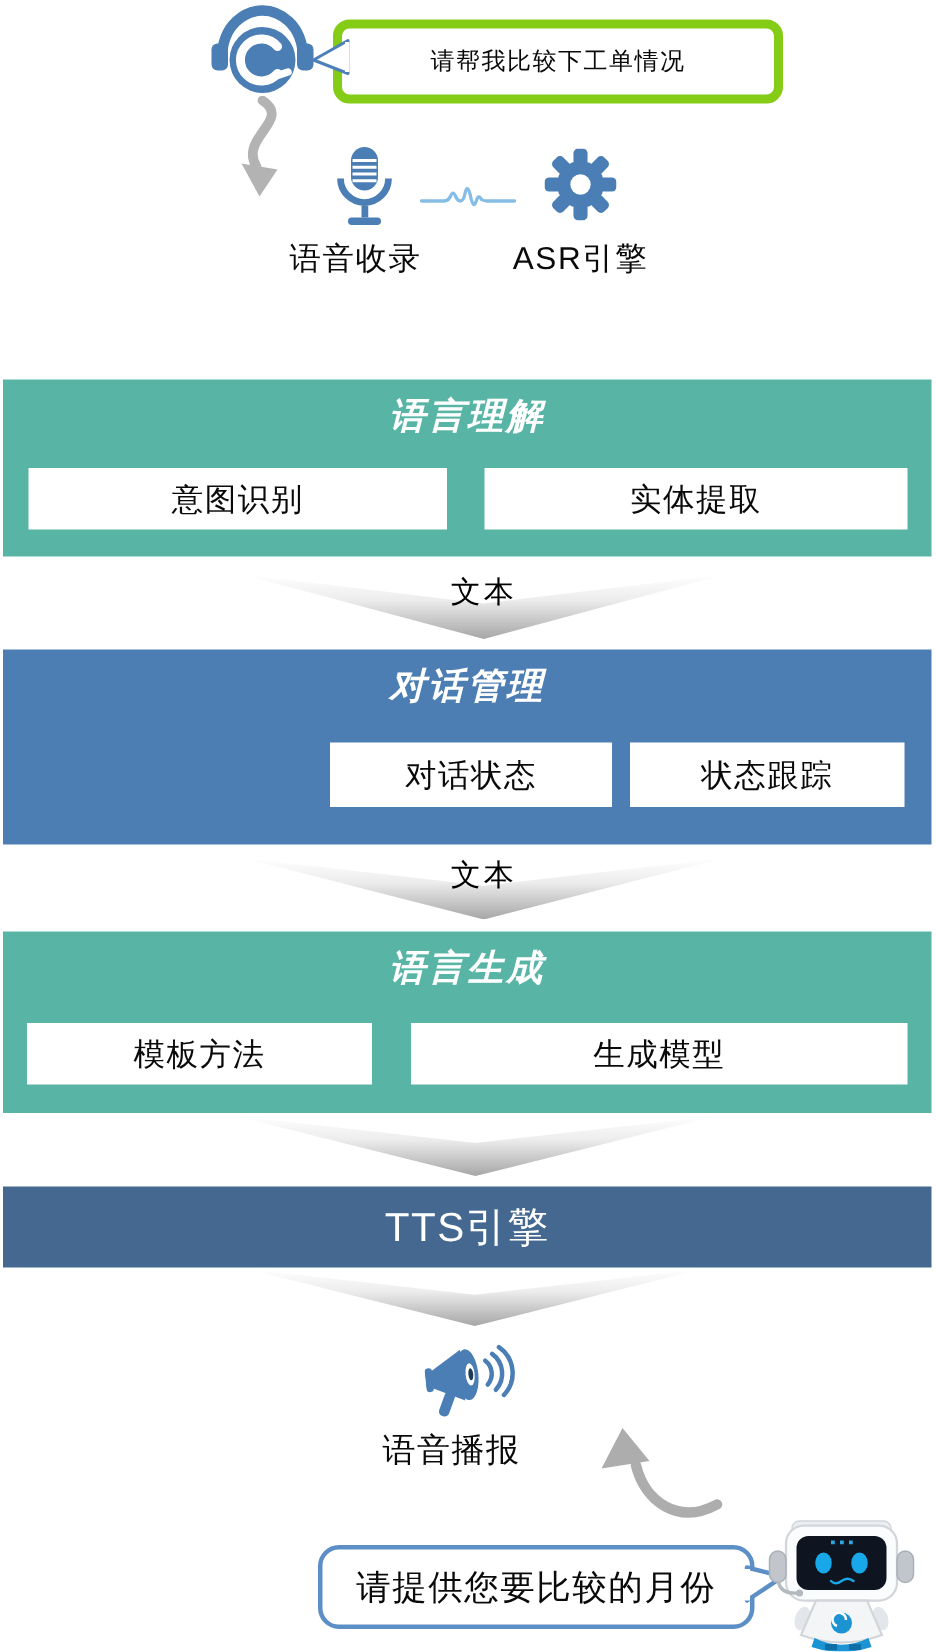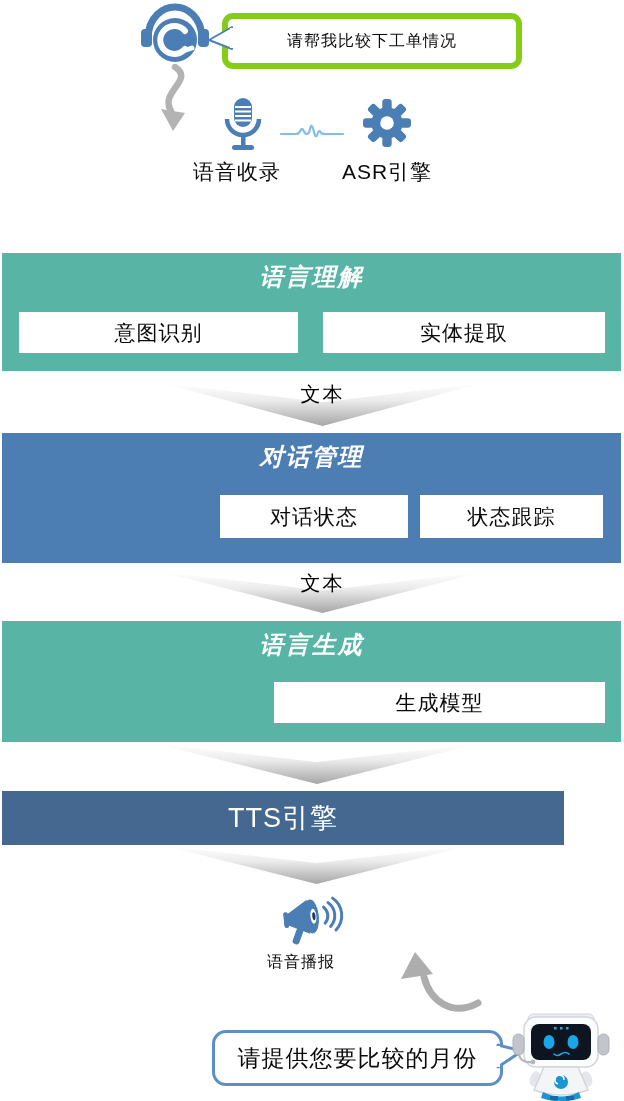--- a/index.html
+++ b/index.html
@@ -40,21 +40,21 @@
   .chev-label{
     position:absolute;width:100%;top:-2px;text-align:center;
     font-size:20px;color:#000;letter-spacing:2px;
   }
 
   .plain-label{
     position:absolute;text-align:center;font-size:21px;color:#0a0a0a;letter-spacing:1px;
   }
 
   .tts-bar{
-    position:absolute;left:2px;width:562px;background:#44688f;color:#fff;
+    position:absolute;left:2px;width:619px;background:#44688f;color:#fff;
     display:flex;align-items:center;justify-content:center;
     font-size:27px;letter-spacing:1px;
   }
 </style>
 </head>
 <body>
 
 <div id="stage">
 
   <svg class="abs" style="left:139px;top:3px;" width="72" height="64" viewBox="0 0 72 64">
@@ -131,20 +131,21 @@
     <div class="wbox" style="left:418px;top:62px;width:183px;height:43px;">状态跟踪</div>
   </div>
 
   <div class="abs" style="left:162px;top:572px;width:321px;height:41px;">
     <div class="chev" style="left:0;top:0;width:321px;height:41px;"></div>
     <div class="chev-label">文本</div>
   </div>
 
   <div class="block teal" style="top:621px;height:121px;">
     <div class="block-title">语言生成</div>
+    <div class="wbox" style="left:16px;top:61px;width:230px;height:41px;">模板方法</div>
     <div class="wbox" style="left:272px;top:61px;width:331px;height:41px;">生成模型</div>
   </div>
 
   <div class="chev" style="left:157px;top:744px;width:320px;height:40px;"></div>
 
   <div class="tts-bar" style="top:791px;height:54px;">
     <span>TTS引擎</span>
   </div>
 
   <div class="chev" style="left:165px;top:846px;width:303px;height:38px;"></div>
@@ -154,21 +155,21 @@
     <rect x="0" y="12" width="5" height="16" rx="2.5" fill="#4a7eb5"></rect>
     <ellipse cx="28" cy="19" rx="7.5" ry="17" fill="#4a7eb5"></ellipse>
     <ellipse cx="30" cy="19" rx="3" ry="7.5" fill="#ffffff"></ellipse>
     <ellipse cx="30.5" cy="19" rx="1.6" ry="4" fill="#1d3a57"></ellipse>
     <rect x="12" y="29" width="7" height="17" rx="3" fill="#4a7eb5" transform="rotate(26 15 31)"></rect>
     <path d="M41 11 a11 11 0 0 1 0 16" stroke="#4a7eb5" stroke-width="3" fill="none" stroke-linecap="round"></path>
     <path d="M46 7 a16 16 0 0 1 0 24" stroke="#4a7eb5" stroke-width="3" fill="none" stroke-linecap="round"></path>
     <path d="M51 3 a21 21 0 0 1 0 32" stroke="#4a7eb5" stroke-width="3" fill="none" stroke-linecap="round"></path>
   </svg>
 
-  <div class="plain-label" style="left:244px;top:952px;width:114px;font-size:16px;">语音播报</div>
+  <div class="plain-label" style="left:244px;top:952px;width:114px;font-size:22px;">语音播报</div>
 
   <svg class="abs" style="left:388px;top:943px;" width="94" height="70" viewBox="0 0 94 70">
     <path d="M90 60 C64 74 42 58 36 34" stroke="#adadad" stroke-width="7" fill="none" stroke-linecap="round"></path>
     <polygon points="27,9 13,36 45,31" fill="#adadad"></polygon>
   </svg>
 
   <div class="bubble bubble2" style="left:212px;top:1030px;width:285px;height:50px;">
     <svg class="tail" style="right:-24px;top:10px;" width="28" height="28" viewBox="0 0 28 28">
       <path d="M2 2 L26 8 L2 24 Z" fill="#ffffff" stroke="#5d8fc7" stroke-width="3" stroke-linejoin="round"></path>
       <rect x="0" y="3" width="4" height="21" fill="#ffffff"></rect>

